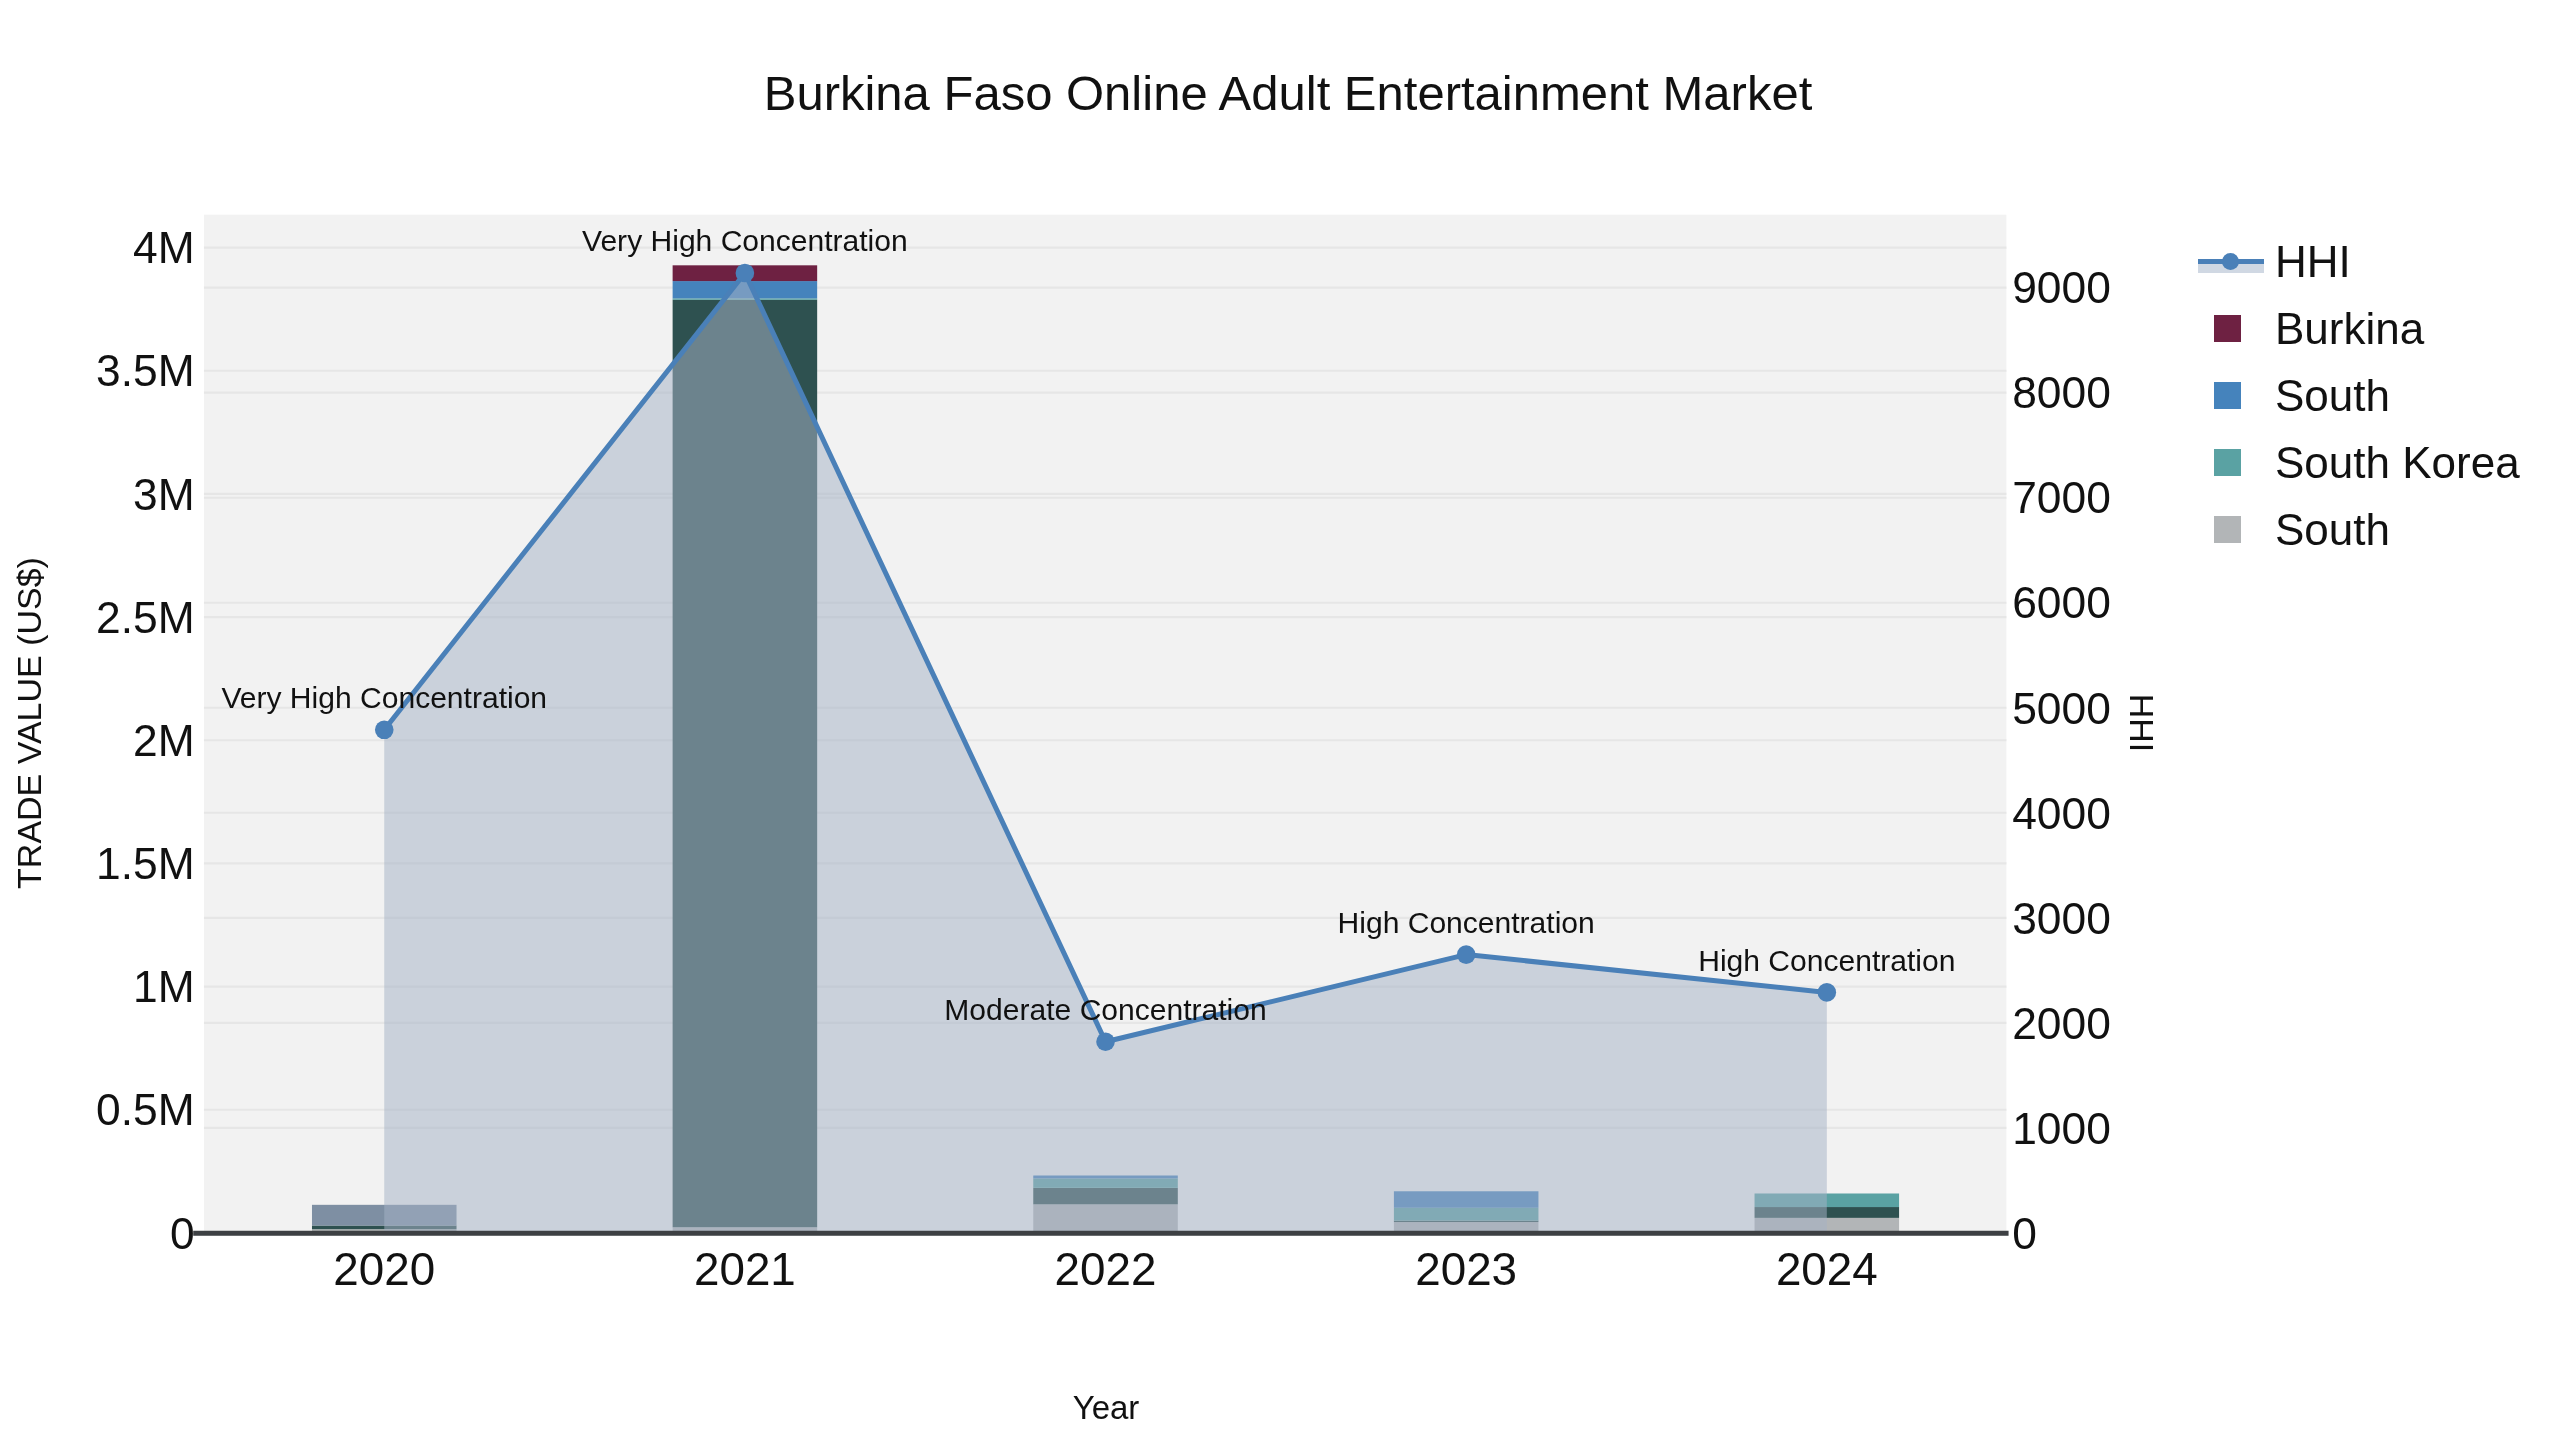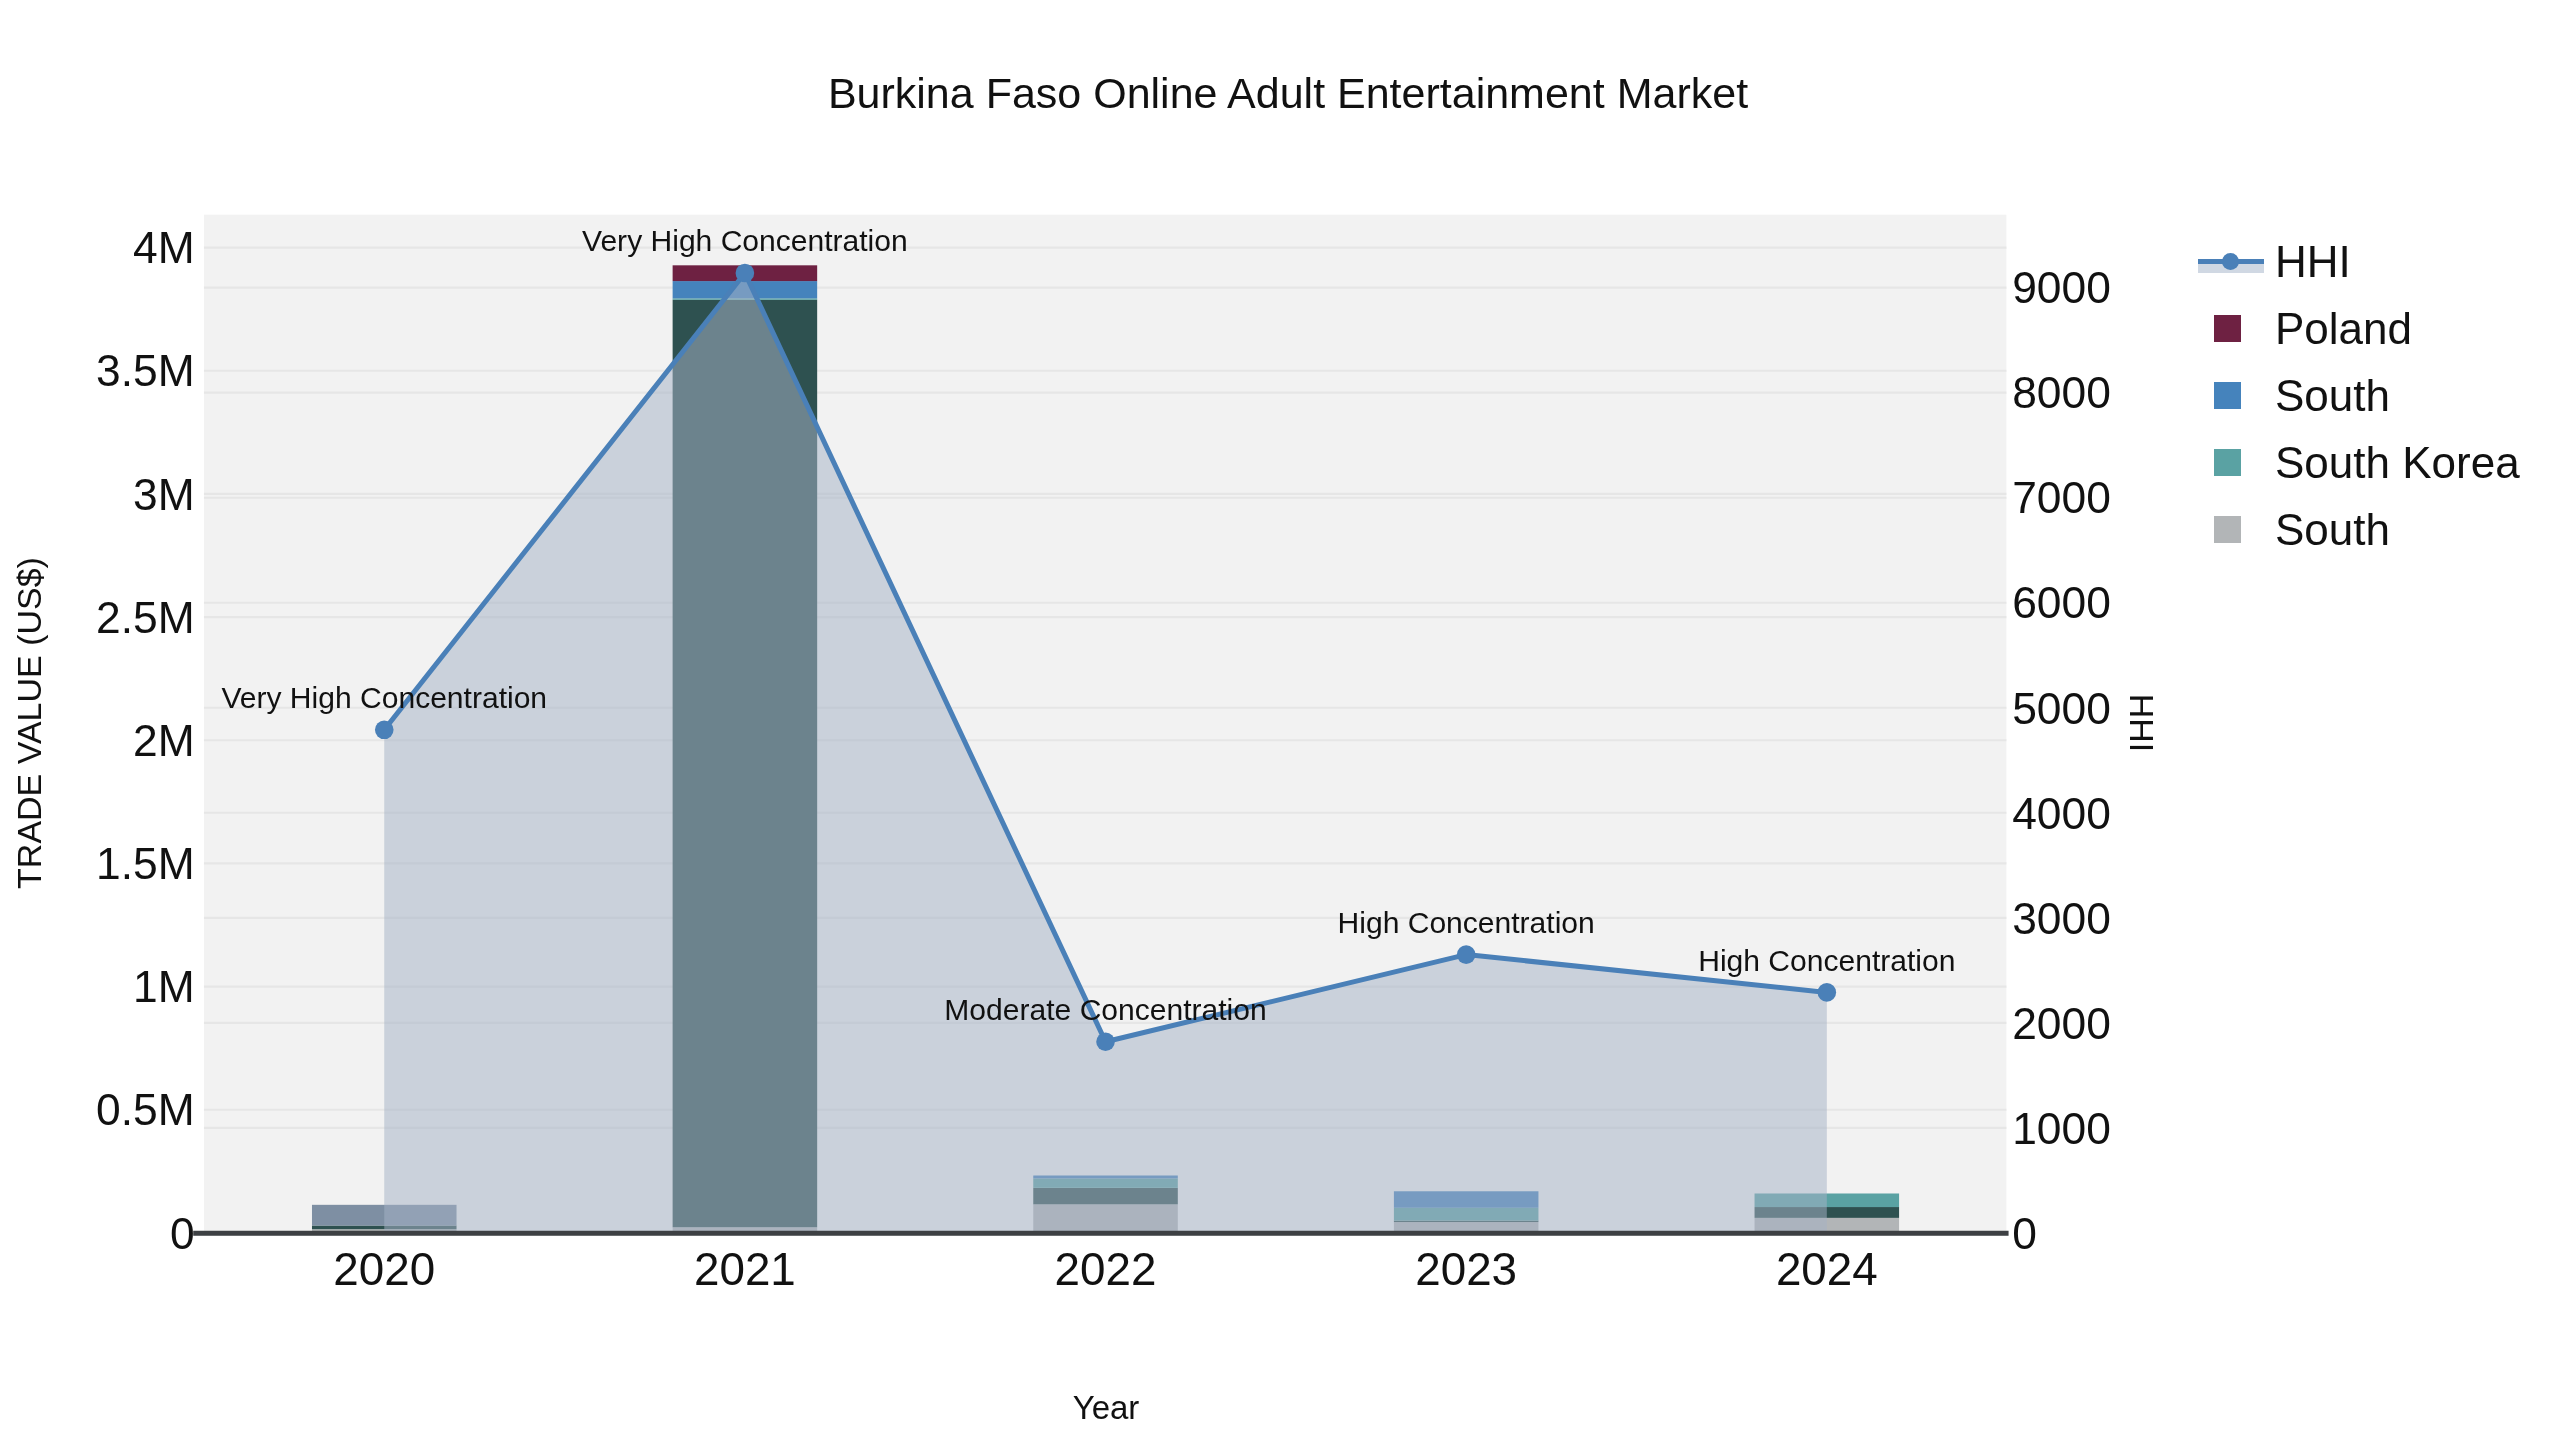--- a/index.html
+++ b/index.html
@@ -1,20 +1,20 @@
 <!DOCTYPE html>
 <html style="font-size:11.4px"><head>
 <meta charset="utf-8">
 <style>
   html,body{margin:0;padding:0;background:#ffffff;}
   body{width:2576px;height:1449px;position:relative;overflow:hidden;
        font-family:"Liberation Sans",sans-serif;color:#111;}
   .abs{position:absolute;}
   #chart-title{left:0;top:63px;width:2576px;text-align:center;
-               font-size:43px;line-height:60px;color:#111;}
+               font-size:49px;line-height:60px;color:#111;}
   #ylabel-left{left:29px;top:723px;transform:translate(-50%,-50%) rotate(-90deg);
                white-space:nowrap;font-size:34px;}
   #ylabel-right{left:2141px;top:723px;transform:translate(-50%,-50%) rotate(90deg);
                 white-space:nowrap;font-size:34px;}
   #xlabel{left:1106px;top:1380px;transform:translate(-50%,-50%);font-size:33px;margin-top:28px;}
   #legend{left:2198px;top:228px;}
   .legend-item{display:flex;align-items:center;height:67px;cursor:pointer;}
   .legend-symbol{width:77px;height:31.5px;position:relative;flex:0 0 77px;}
   .legend-swatch{position:absolute;left:15.7px;top:2.1px;width:27px;height:27px;}
   .hhi-band{position:absolute;left:0;top:15.7px;width:66px;height:12px;background:#d0d8e3;}
@@ -120,21 +120,21 @@
         <div class="hhi-band"></div>
         <div class="hhi-line"></div>
         <div class="hhi-dot"></div>
       </div>
       <div class="legend-label">HHI</div>
     </div>
     <div class="legend-item">
       <div class="legend-symbol">
         <div class="legend-swatch" style="background: rgb(110, 33, 66);"></div>
       </div>
-      <div class="legend-label">Poland</div>
+      <div class="legend-label">Burkina</div>
     </div>
     <div class="legend-item">
       <div class="legend-symbol">
         <div class="legend-swatch" style="background: rgb(69, 131, 188);"></div>
       </div>
       <div class="legend-label">South</div>
     </div>
     <div class="legend-item">
       <div class="legend-symbol">
         <div class="legend-swatch" style="background: rgb(90, 162, 163);"></div>

